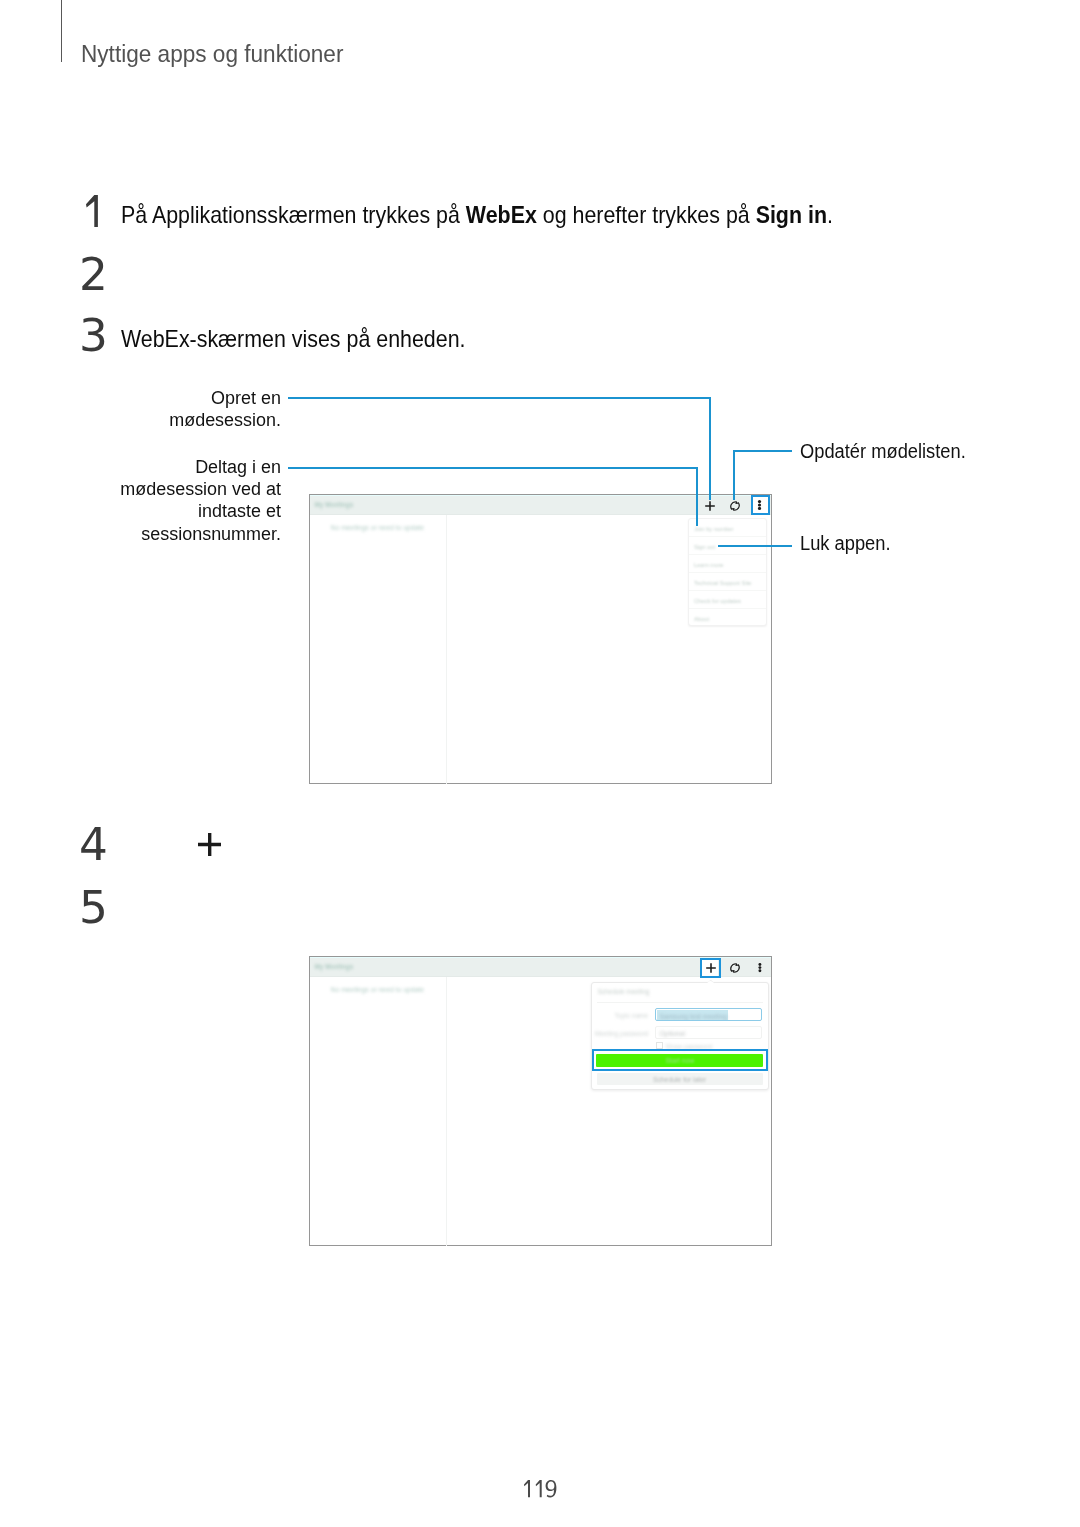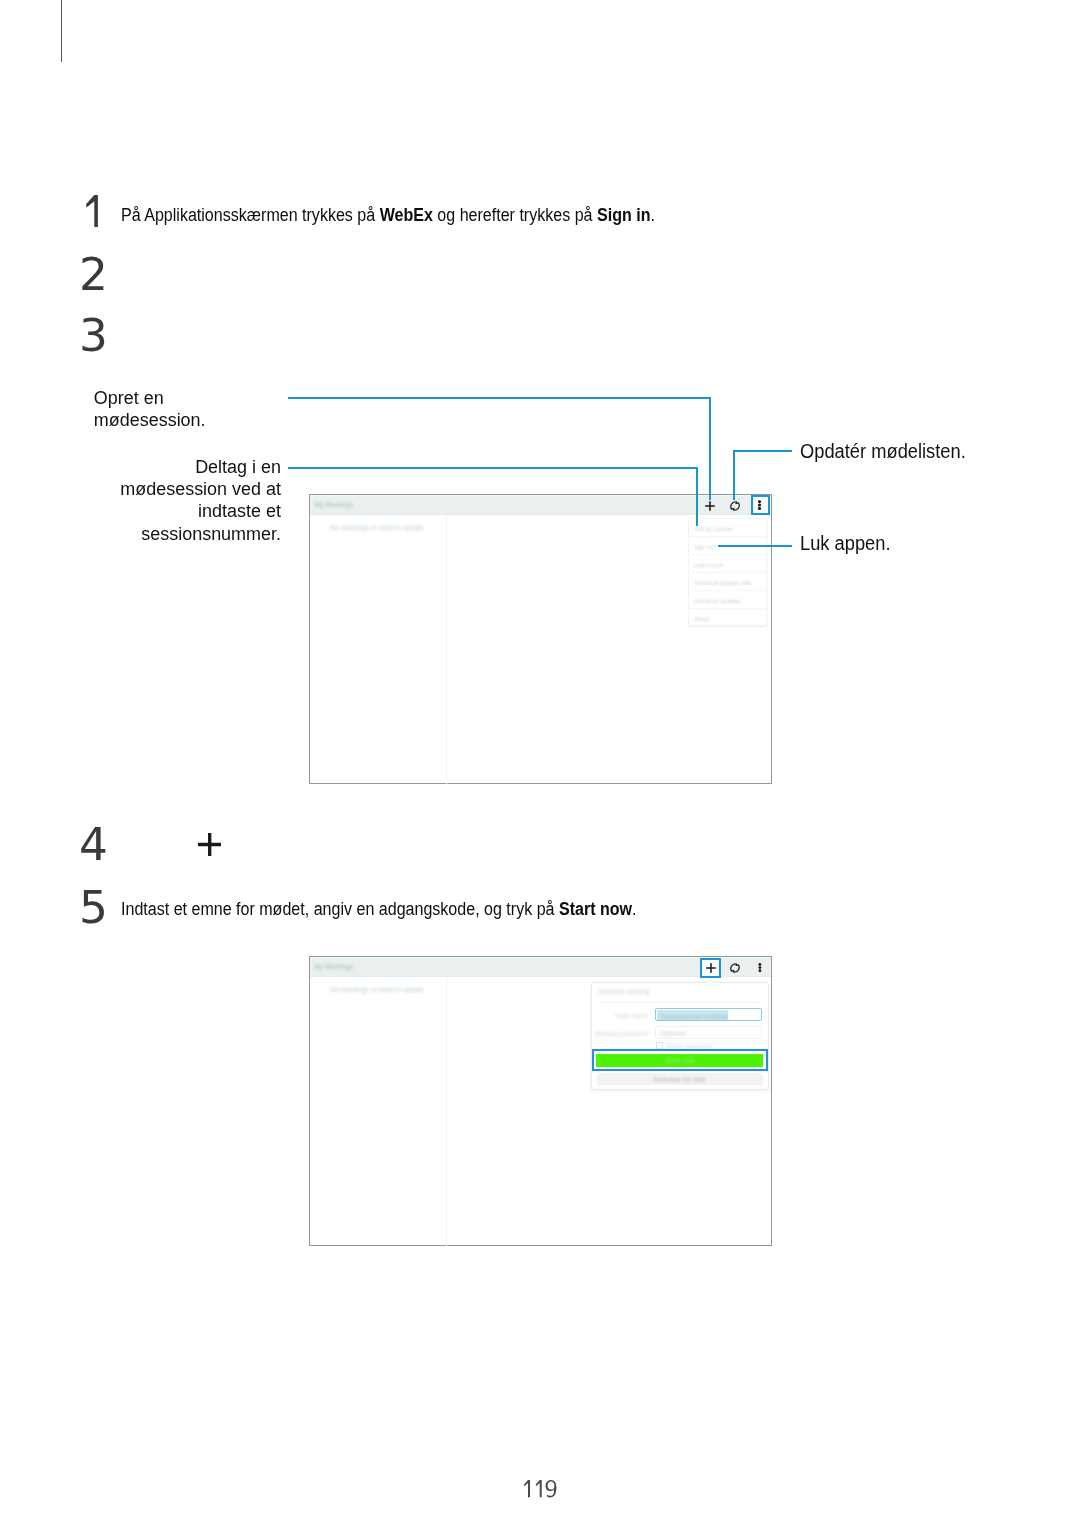--- a/index.html
+++ b/index.html
@@ -9,21 +9,21 @@
   .sx{display:inline-block;transform:scaleX(.8915);transform-origin:0 50%;white-space:nowrap;}
 
   .rule{position:absolute;left:61px;top:0;width:1.2px;height:61.5px;background:#585858;}
   .crumb{position:absolute;left:81.2px;top:41.9px;font-size:24.8px;line-height:24.8px;color:#525252;}
   .crumb .sx{transform:scaleX(.911);}
   .title{position:absolute;left:83.0px;top:129.1px;font-size:35.5px;line-height:35px;font-weight:bold;color:#A65C77;}
   .title .sx{transform:scaleX(.837);}
 
   .step-num{position:absolute;font-family:"DejaVu Sans",sans-serif;font-size:44.5px;line-height:44.5px;color:#3a3a3a;}
   .step-num .sx{transform:scaleX(1.02);}
-  .step-txt{position:absolute;font-size:18px;line-height:24px;color:#0d0d0d;}
+  .step-txt{position:absolute;font-size:24px;line-height:24px;color:#0d0d0d;}
   .step-txt b{font-weight:bold;}
   .glyphgap{display:inline-block;width:29.5px;}
   .plusglyph{position:absolute;}
   .numglyph{position:absolute;}
 
   .pagenum{position:absolute;font-family:"DejaVu Sans",sans-serif;left:522.4px;top:1477px;font-size:24.3px;line-height:24.3px;color:#4a4a4a;}
   .pagenum .sx{transform:scaleX(.78);}
 
   
   .callout{position:absolute;font-size:19.2px;line-height:22.2px;color:#121212;}
@@ -57,42 +57,43 @@
   .sel{position:absolute;left:1px;top:1px;width:71px;height:10.4px;background:#c8e7f0;}
   .cbox{position:absolute;width:7.4px;height:7.4px;border:1px solid #e2e4e3;box-sizing:border-box;background:#fff;}
   .green-btn{position:absolute;background:#4CF200;border-radius:1px;}
   .grey-btn{position:absolute;background:#F2F4F3;border-radius:1px;}
 </style>
 </head>
 <body>
 
 <div class="page">
   <div class="rule"></div>
+  <div class="crumb"><span class="sx"><span class="cond">Nyttige apps og funktioner</span></span></div>
 
   <div class="step-num" style="top:191.3px;left:78.9px"><span class="sx" style="visibility:hidden"><span class="cond">1</span></span></div>
   <svg class="numglyph" style="left:85.8px;top:194.6px" width="12.2" height="32.2" viewBox="0 0 12.2 32.2">
       <path d="M8.3 0 L11.9 0 L11.9 32.2 L8.3 32.2 L8.3 6.2 L0.6 12.4 L0 9.3 Z" fill="#3a3a3a"></path>
     </svg>
   <div class="step-txt" style="top:203px;left:120.5px"><span class="sx"><span class="cond">På Applikationsskærmen trykkes på </span><b class="cond">WebEx</b><span class="cond"> og herefter trykkes på </span><b class="cond">Sign in</b><span class="cond">.</span></span></div>
 
   <div class="step-num" style="top:253px;left:78.9px"><span class="sx"><span class="cond">2</span></span></div>
 
   <div class="step-num" style="top:314px;left:78.9px"><span class="sx"><span class="cond">3</span></span></div>
+  <div class="step-txt" style="top:327px;left:120.5px"><span class="sx"><span class="cond">WebEx-skærmen vises på enheden.</span></span></div>
 
   <div class="step-num" style="top:822.8px;left:78.9px"><span class="sx"><span class="cond">4</span></span></div>
   <svg class="plusglyph" style="left:197.8px;top:832.8px" width="23.4" height="23" viewBox="0 0 23.4 23">
       <path d="M11.7 0 V23 M0 11.5 H23.4" stroke="#1a1a1a" stroke-width="3.35" fill="none"></path>
     </svg>
 
   <div class="step-num" style="top:885.5px;left:78.9px"><span class="sx"><span class="cond">5</span></span></div>
-  <div class="step-txt" style="top:897px;left:120.5px"><span class="sx"><span class="cond">Indtast et emne for mødet, angiv en adgangskode, og tryk på </span><b class="cond">Start now</b><span class="cond">.</span></span></div>
 
   <div class="fig1">
 
-    <div class="callout" style="left:80.6px;top:387px;width:200px;text-align:left">
+    <div class="callout" style="left:80.6px;top:387px;width:200px;text-align:right">
         <div class="ln">Opret en</div>
         <div class="ln">mødesession.</div>
       </div>
     <div class="callout" style="left:80.6px;top:456px;width:200px;text-align:right">
         <div class="ln">Deltag i en</div>
         <div class="ln">mødesession ved at</div>
         <div class="ln">indtaste et</div>
         <div class="ln">sessionsnummer.</div>
       </div>
     <div class="callout r" style="left:799.6px;top:440.2px;white-space:nowrap"><span class="sx">Opdatér mødelisten.</span></div>

